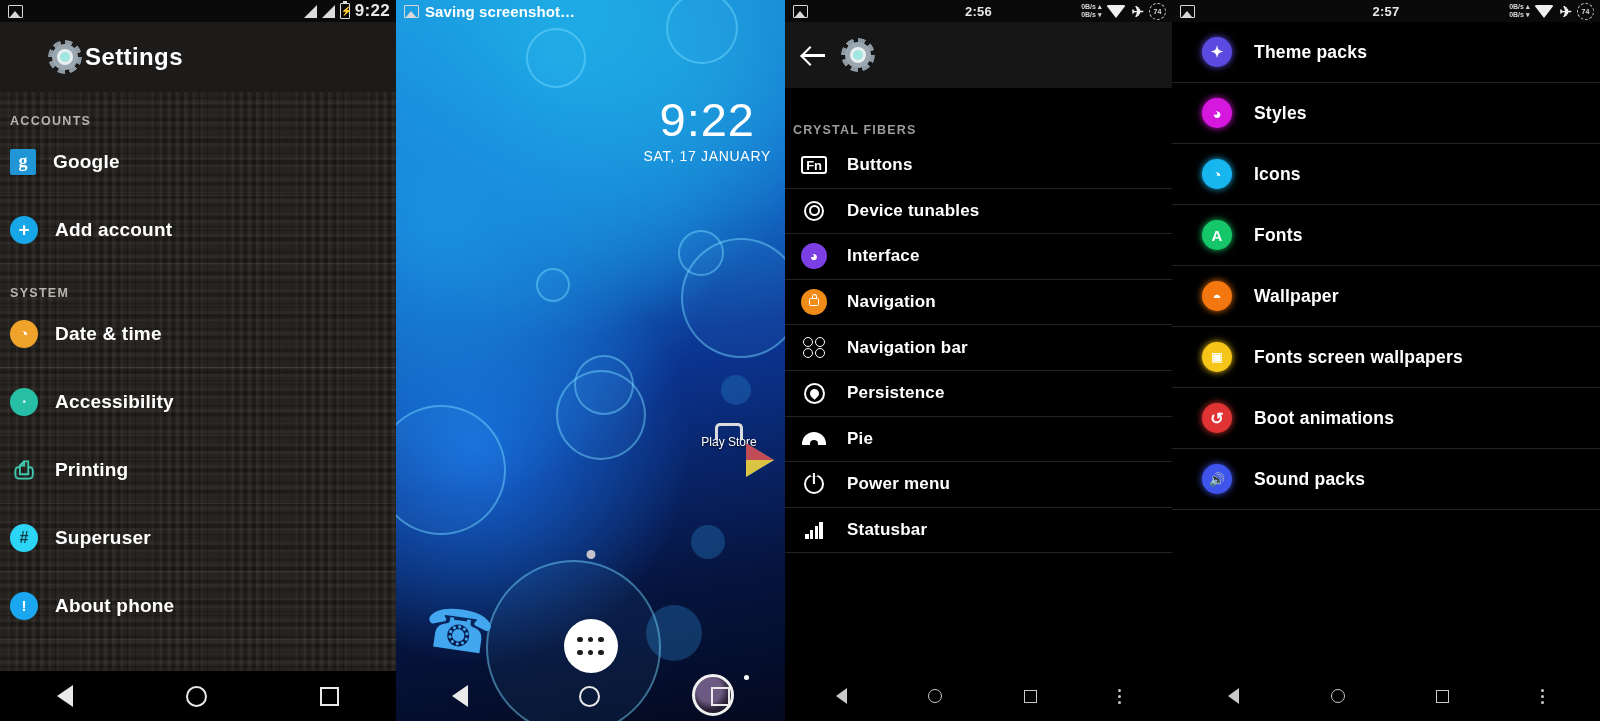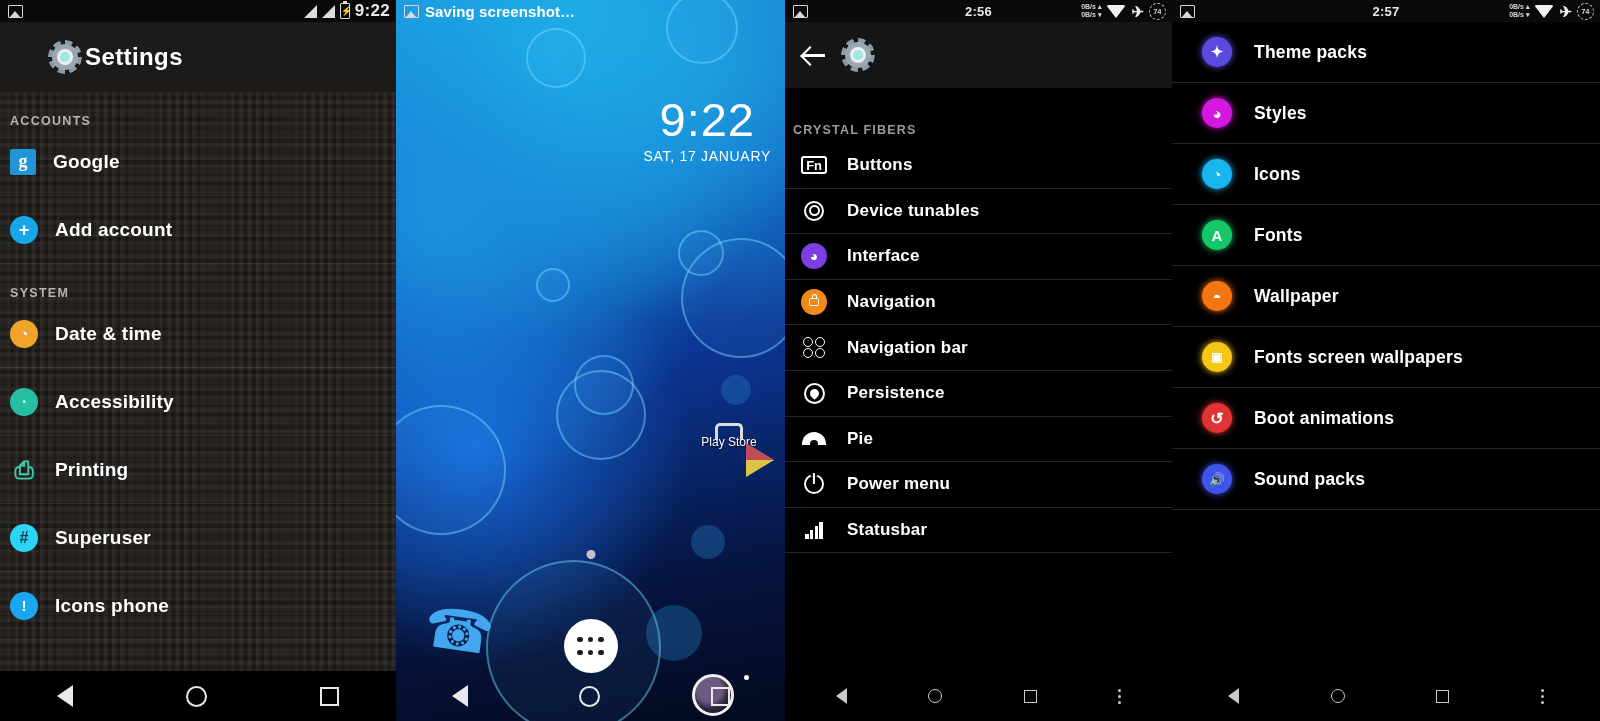--- a/index.html
+++ b/index.html
@@ -278,21 +278,21 @@
         <span class="lbl">Printing</span>
       </div>
 
       <div class="row">
         <span class="ico" style="background:#2cd4f5;border-radius:50%;font-size:16px;color:#0e3b47;">#</span>
         <span class="lbl">Superuser</span>
       </div>
 
       <div class="row">
         <span class="ico" style="background:#1aa7ef;border-radius:50%;font-size:15px;">!</span>
-        <span class="lbl">Icons phone</span>
+        <span class="lbl">About phone</span>
       </div>
     </div>
 
     <div class="navbar">
       <span class="nv-back"></span>
       <span class="nv-home"></span>
       <span class="nv-rec"></span>
     </div>
   </div>
 

